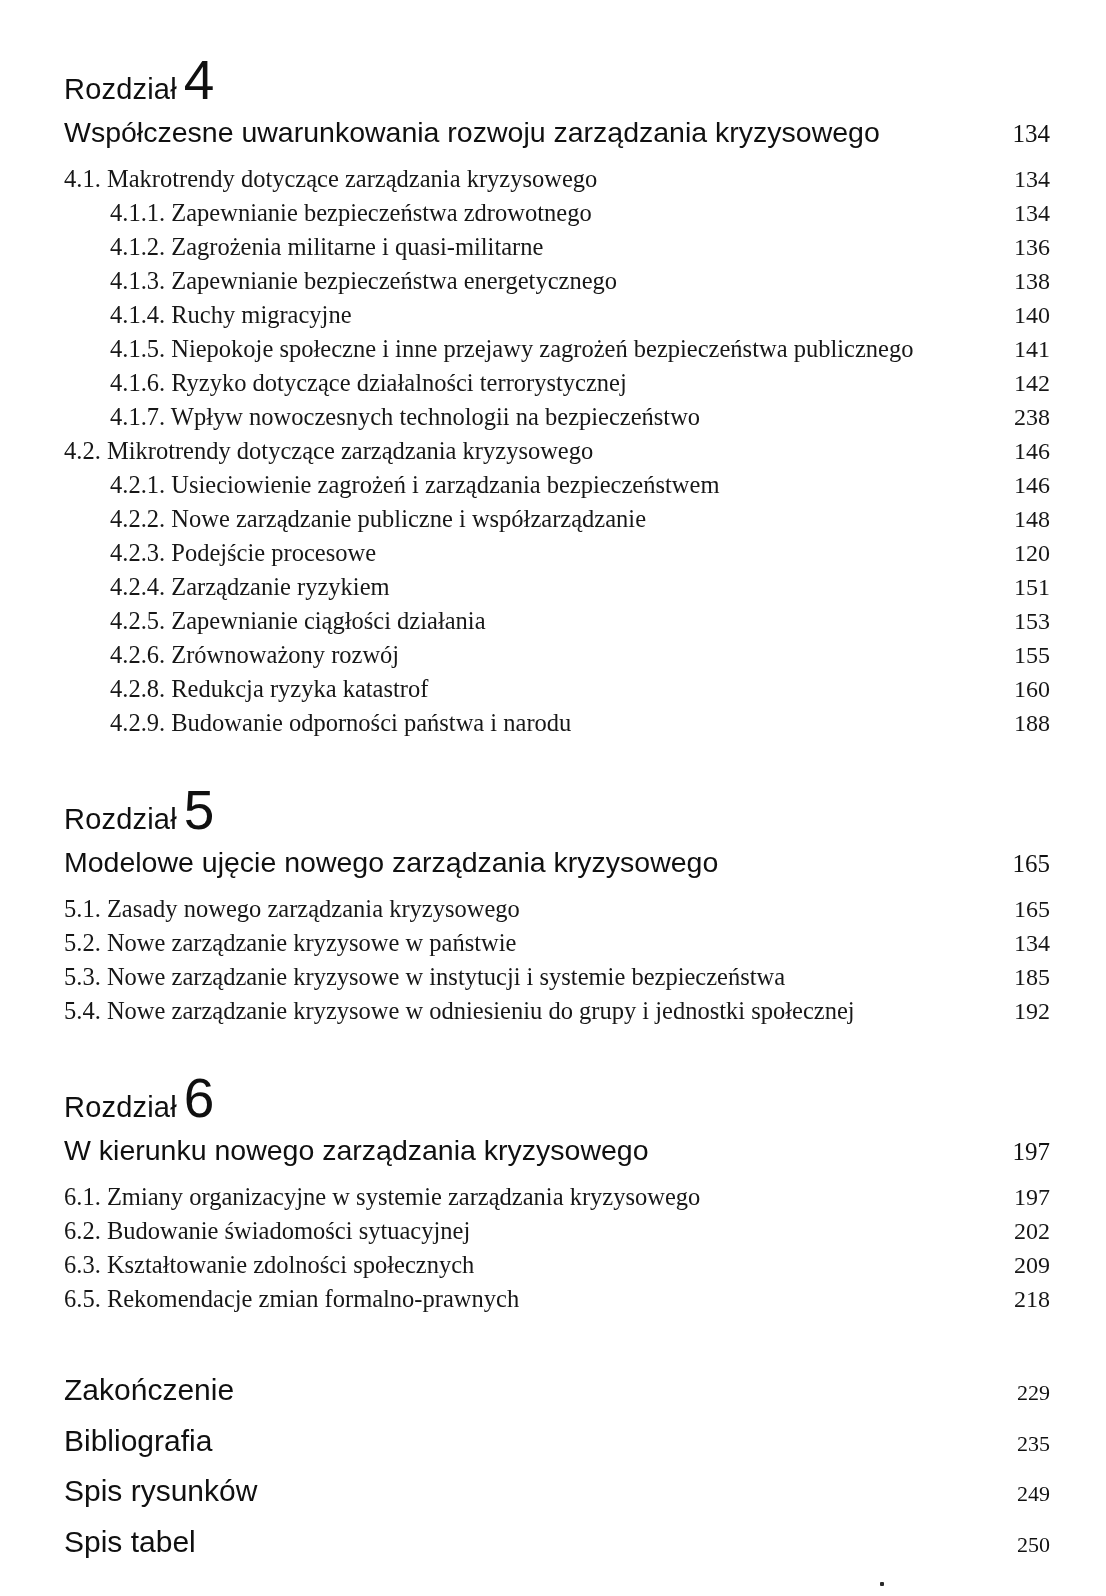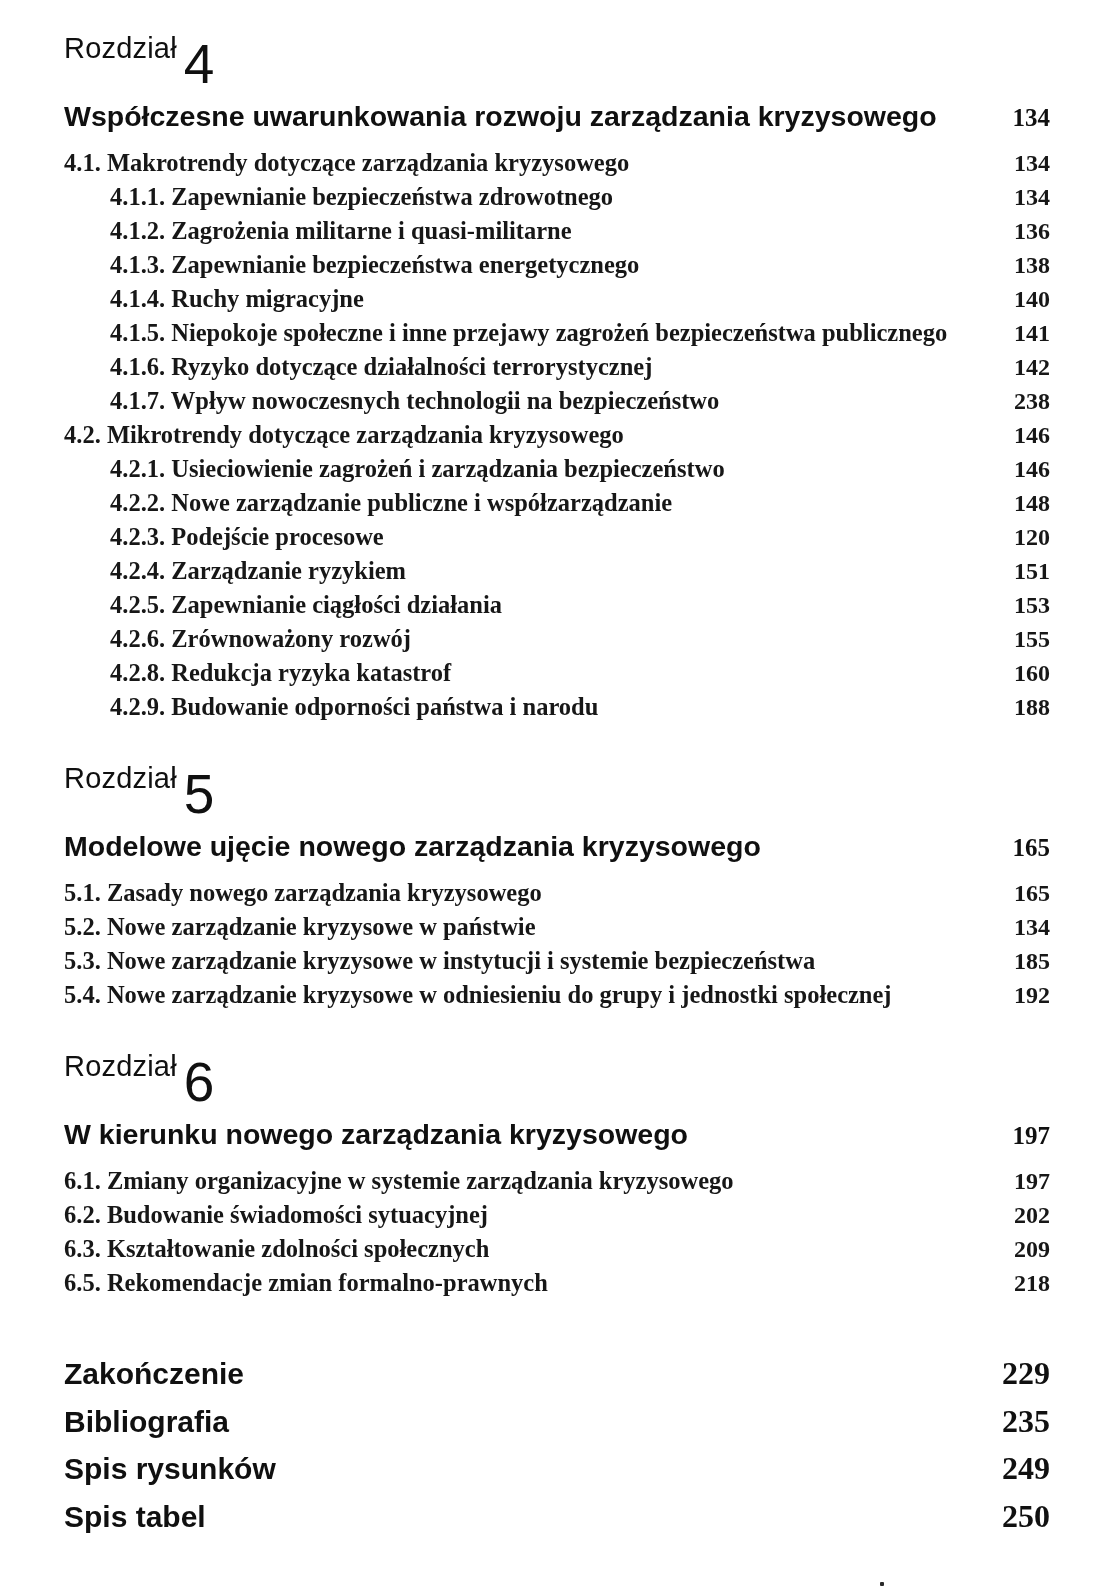--- a/index.html
+++ b/index.html
@@ -15,36 +15,36 @@
     position: relative;
     box-sizing: border-box;
     padding: 32px 56px 0 64px;
     width: 1106px;
   }
   .chapter { margin: 0; }
   .chapter + .chapter { margin-top: 38px; }
 
   .ch-head {
     display: flex;
-    align-items: flex-start;
-    margin: 0 0 6px 0;
+    align-items: flex-end;
+    margin: 16px 0 6px 0;
     font-family: "Liberation Sans", sans-serif;
     color: #101010;
   }
   .ch-label { font-size: 29px; letter-spacing: 0.2px; }
   .ch-num {
     font-size: 55px;
     line-height: 58px;
     margin-left: 7px;
     position: relative;
     top: 3px;
     font-weight: 400;
   }
 
-  .row { display: flex; align-items: baseline; font-weight: bold; }
+  .row { display: flex; align-items: baseline; }
   .tx { flex: 1 1 auto; min-width: 0; }
   .pg {
     flex: 0 0 72px;
     text-align: right;
     font-family: "Liberation Serif", serif;
     font-variant-numeric: lining-nums;
   }
 
   .title-row {
     font-family: "Liberation Sans", sans-serif;
@@ -65,21 +65,21 @@
   .entry.l2 .tx { padding-left: 46px; }
 
   .back-matter { margin-top: 50px; }
   .back-row {
     font-family: "Liberation Sans", sans-serif;
     font-size: 30px;
     line-height: 47.5px;
     color: #101010;
     gap: 44px;
   }
-  .back-row .pg { font-size: 32px; }
+  .back-row .pg { font-size: 22px; }
 
   .num { white-space: pre; }
 
   .speck {
     position: absolute;
     left: 880px; top: 1582px;
     width: 4px; height: 4px;
     background: #2a2a2a;
     border-radius: 1px;
   }
@@ -128,21 +128,21 @@
       </div>
     <div class="row entry l2">
         <span class="tx"><span class="num">4.1.7.</span> <span>Wpływ nowoczesnych technologii na bezpieczeństwo</span></span>
         <span class="pg">238</span>
       </div>
     <div class="row entry l1">
         <span class="tx"><span class="num">4.2.</span> <span>Mikrotrendy dotyczące zarządzania kryzysowego</span></span>
         <span class="pg">146</span>
       </div>
     <div class="row entry l2">
-        <span class="tx"><span class="num">4.2.1.</span> <span>Usieciowienie zagrożeń i zarządzania bezpieczeństwo</span></span>
+        <span class="tx"><span class="num">4.2.1.</span> <span>Usieciowienie zagrożeń i zarządzania bezpieczeństwem</span></span>
         <span class="pg">146</span>
       </div>
     <div class="row entry l2">
         <span class="tx"><span class="num">4.2.2.</span> <span>Nowe zarządzanie publiczne i współzarządzanie</span></span>
         <span class="pg">148</span>
       </div>
     <div class="row entry l2">
         <span class="tx"><span class="num">4.2.3.</span> <span>Podejście procesowe</span></span>
         <span class="pg">120</span>
       </div>

